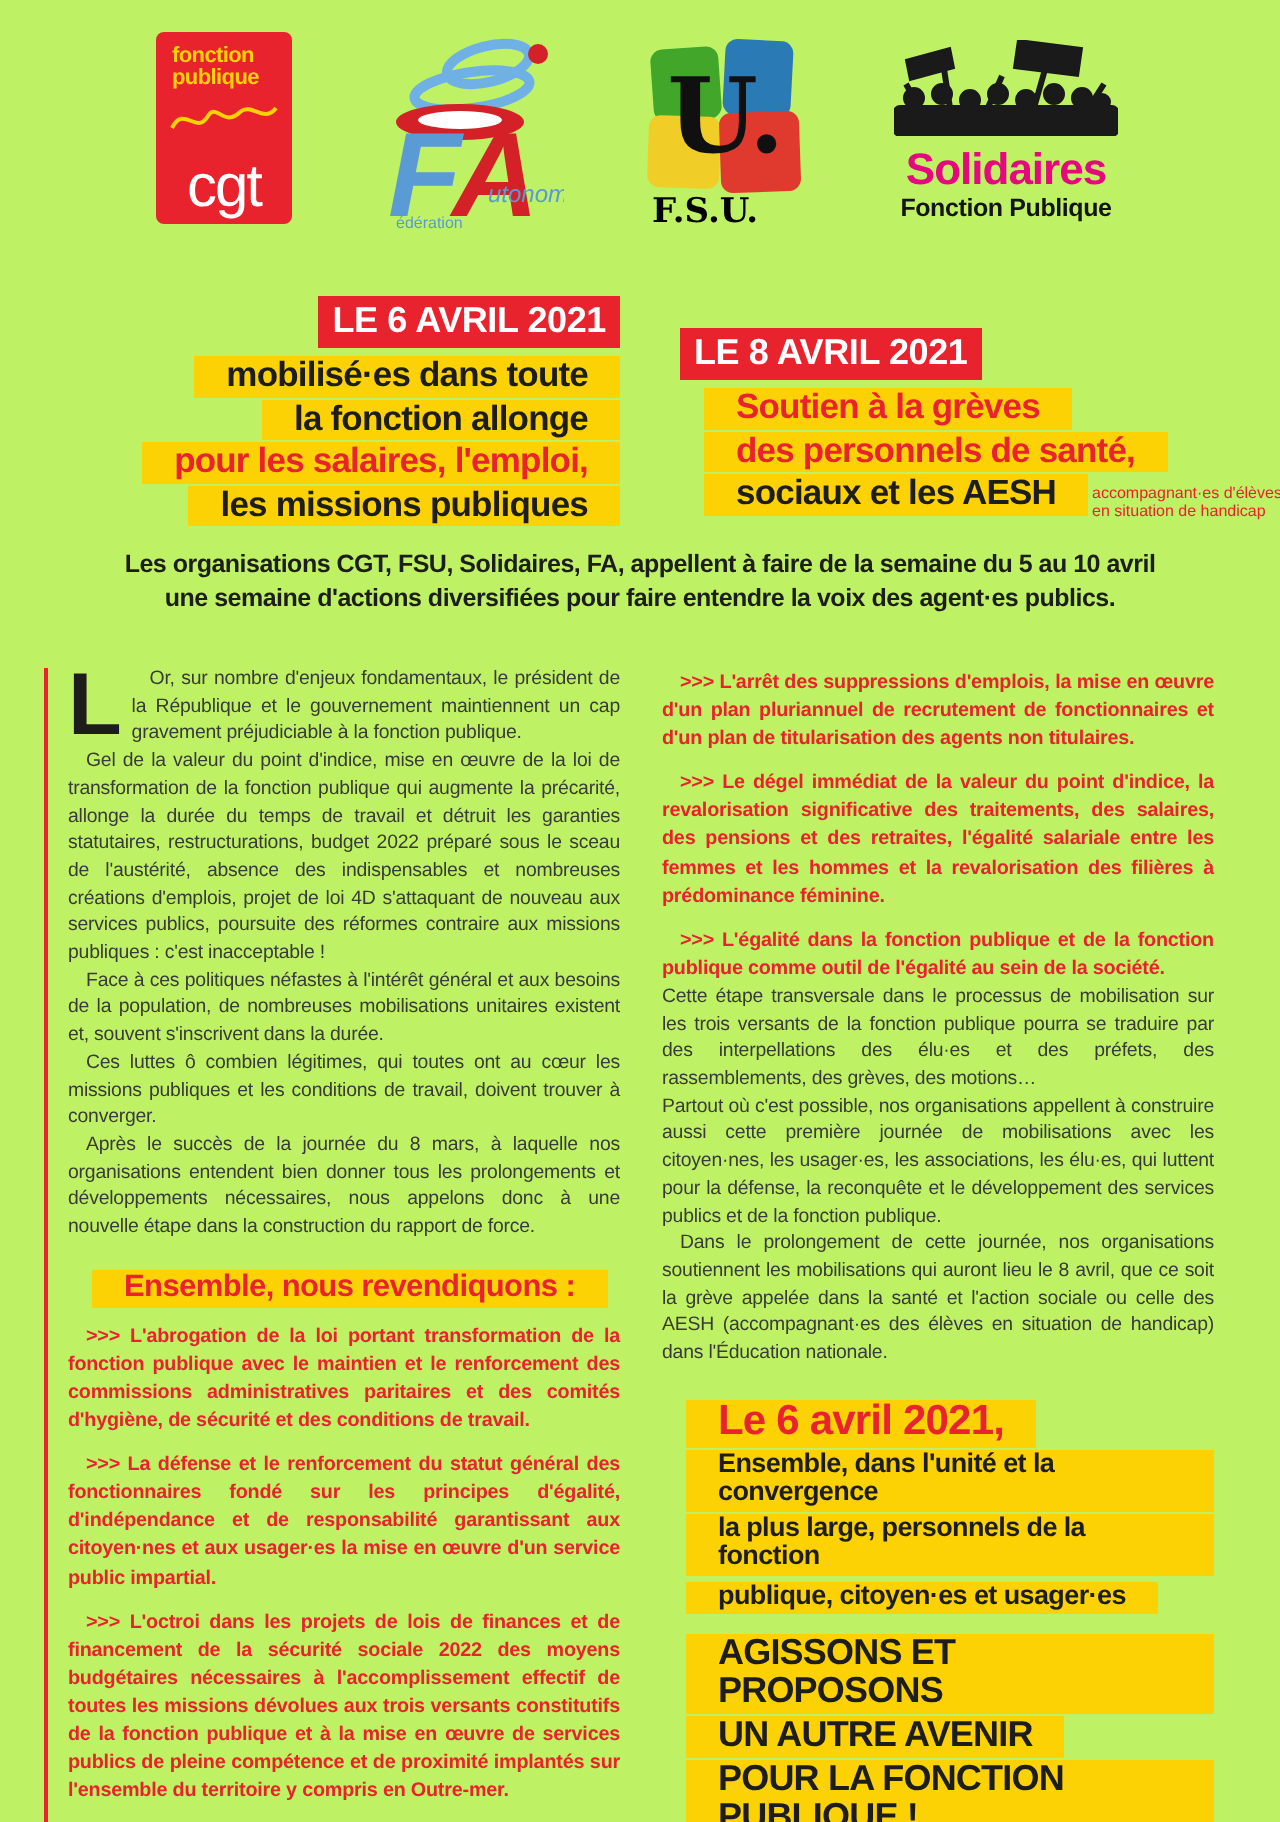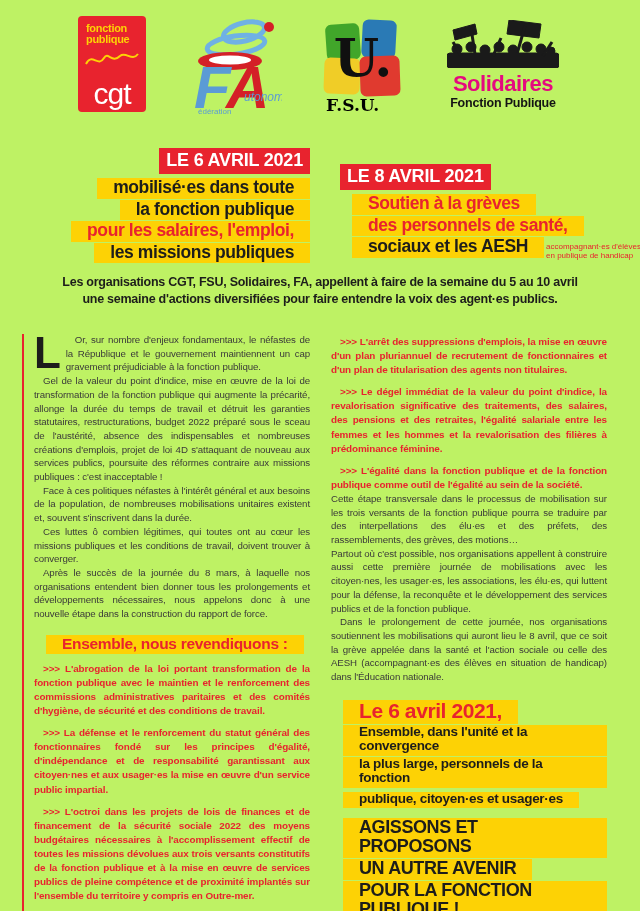--- a/index.html
+++ b/index.html
@@ -125,50 +125,50 @@
       <div class="sol-word">Solidaires</div>
       <div class="sol-sub">Fonction Publique</div>
     </div>
   </div>
 
   <div class="headlines">
 
     <div class="hl-left">
       <div><span class="red-date">LE 6 AVRIL 2021</span></div>
       <div class="hl-line"><span class="hl">mobilisé·es dans toute</span></div>
-      <div class="hl-line"><span class="hl">la fonction publique</span></div>
+      <div class="hl-line"><span class="hl">la fonction allonge</span></div>
       <div class="hl-line"><span class="hl red-text">pour les salaires, l'emploi,</span></div>
       <div class="hl-line"><span class="hl">les missions publiques</span></div>
     </div>
 
     <div class="hl-right">
       <div><span class="red-date">LE 8 AVRIL 2021</span></div>
       <div class="hl-line"><span class="hl red-text">Soutien à la grèves</span></div>
       <div class="hl-line"><span class="hl red-text">des personnels de santé,</span></div>
       <div class="hl-line aesh-row">
         <span class="hl">sociaux et les AESH</span>
         <span class="aesh-note">
           <span>accompagnant·es d'élèves</span><br>
-          <span>en publique de handicap</span>
+          <span>en situation de handicap</span>
         </span>
       </div>
     </div>
   </div>
 
   <div class="intro">Les organisations CGT, FSU, Solidaires, FA, appellent à faire de la semaine du 5 au 10 avril une semaine d'actions diversifiées pour faire entendre la voix des agent·es publics.</div>
 
   <div class="left-rule"></div>
 
   <div class="columns">
 
     <div class="col">
       <p class="body first">
         <span class="dropcap">L</span>
       </p>
-      <p class="body">Or, sur nombre d'enjeux fondamentaux, le néfastes de la République et le gouvernement maintiennent un cap gravement préjudiciable à la fonction publique.</p>
+      <p class="body">Or, sur nombre d'enjeux fondamentaux, le président de la République et le gouvernement maintiennent un cap gravement préjudiciable à la fonction publique.</p>
       <p class="body">Gel de la valeur du point d'indice, mise en œuvre de la loi de transformation de la fonction publique qui augmente la précarité, allonge la durée du temps de travail et détruit les garanties statutaires, restructurations, budget 2022 préparé sous le sceau de l'austérité, absence des indispensables et nombreuses créations d'emplois, projet de loi 4D s'attaquant de nouveau aux services publics, poursuite des réformes contraire aux missions publiques : c'est inacceptable !</p>
       <p class="body">Face à ces politiques néfastes à l'intérêt général et aux besoins de la population, de nombreuses mobilisations unitaires existent et, souvent s'inscrivent dans la durée.</p>
       <p class="body">Ces luttes ô combien légitimes, qui toutes ont au cœur les missions publiques et les conditions de travail, doivent trouver à converger.</p>
       <p class="body">Après le succès de la journée du 8 mars, à laquelle nos organisations entendent bien donner tous les prolongements et développements nécessaires, nous appelons donc à une nouvelle étape dans la construction du rapport de force.</p>
 
       <div class="demands-heading">
         <span class="hl">Ensemble, nous revendiquons :</span>
       </div>
       <p class="demand">&gt;&gt;&gt; L'abrogation de la loi portant transformation de la fonction publique avec le maintien et le renforcement des commissions administratives paritaires et des comités d'hygiène, de sécurité et des conditions de travail.</p>
       <p class="demand">&gt;&gt;&gt; La défense et le renforcement du statut général des fonctionnaires fondé sur les principes d'égalité, d'indépendance et de responsabilité garantissant aux citoyen·nes et aux usager·es la mise en œuvre d'un service public impartial.</p>

